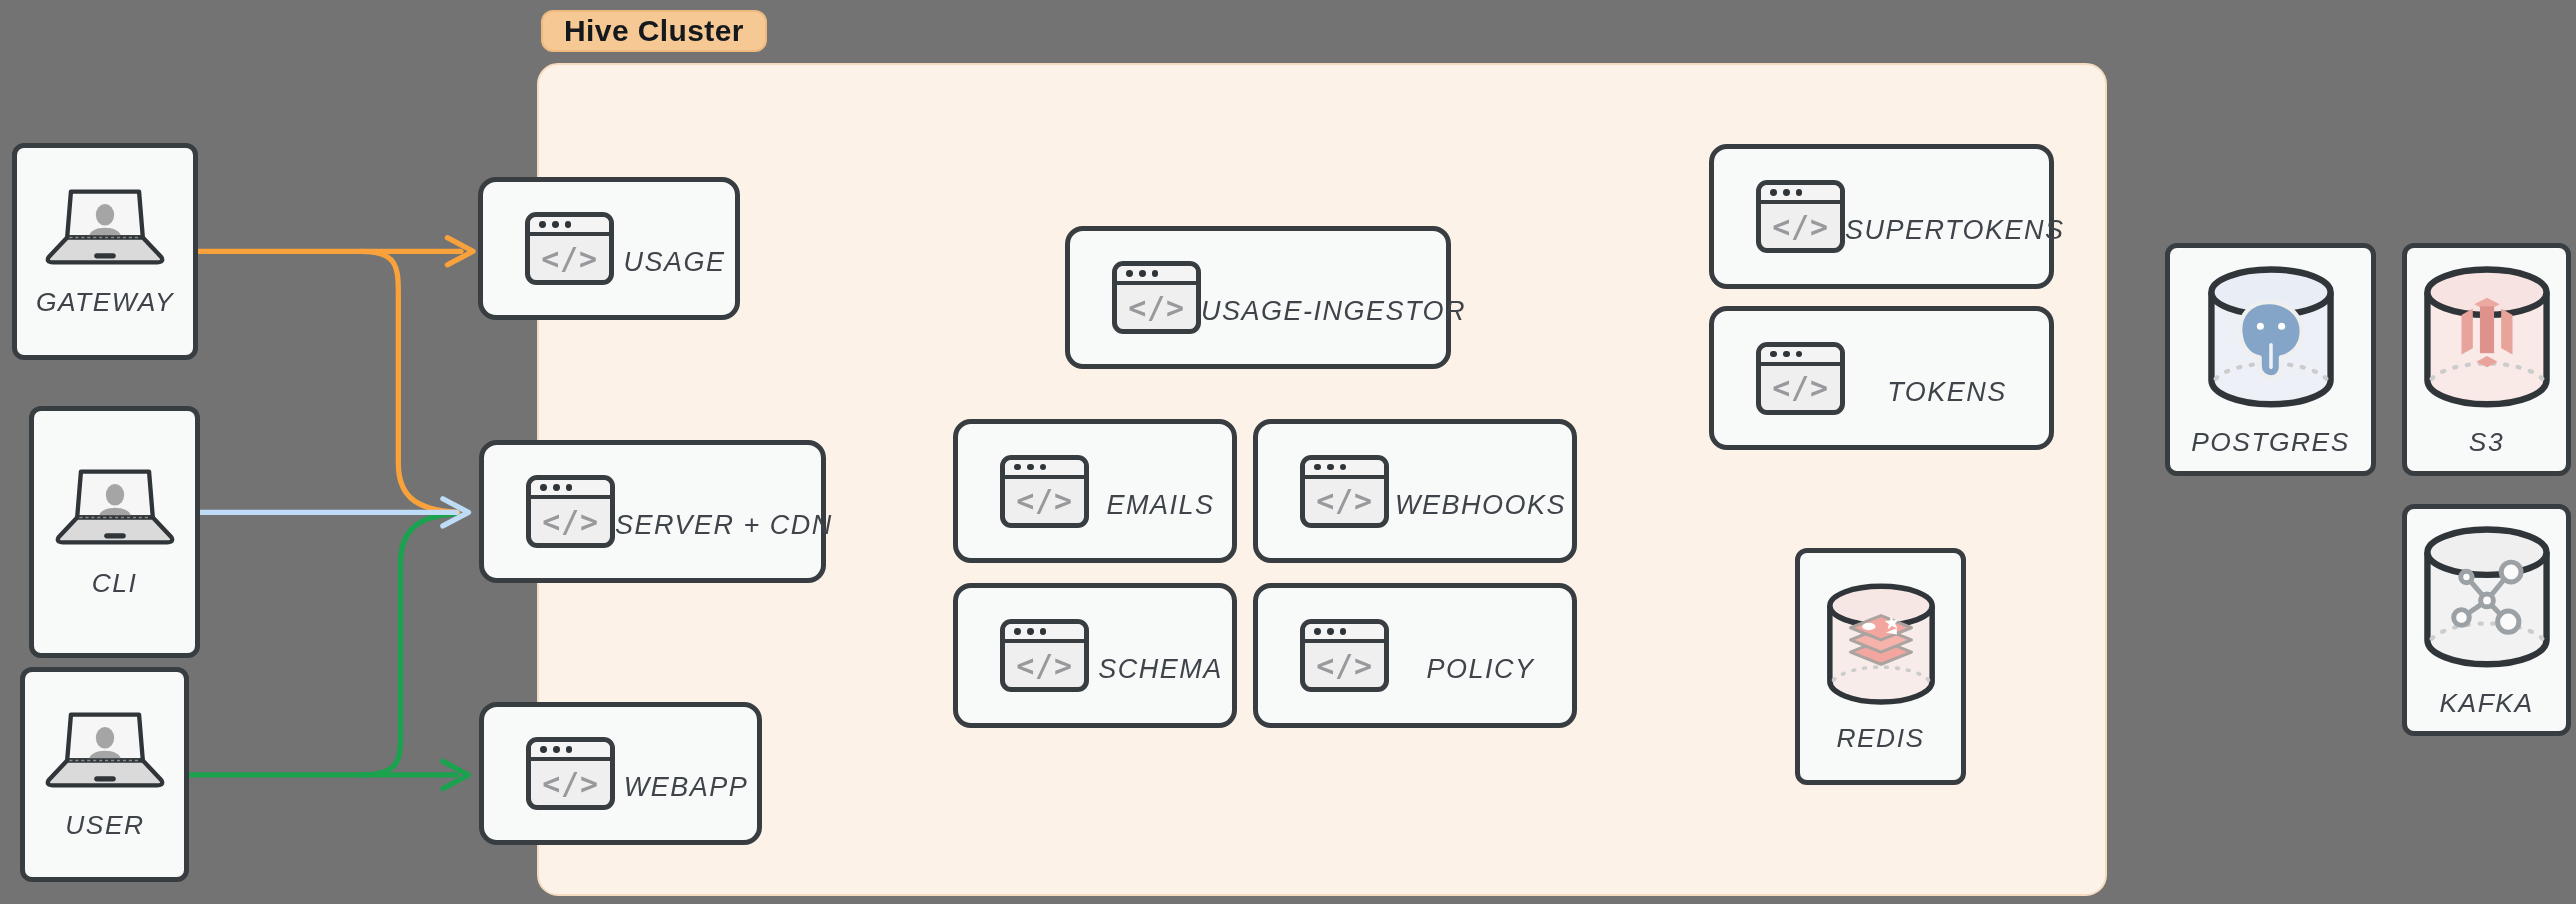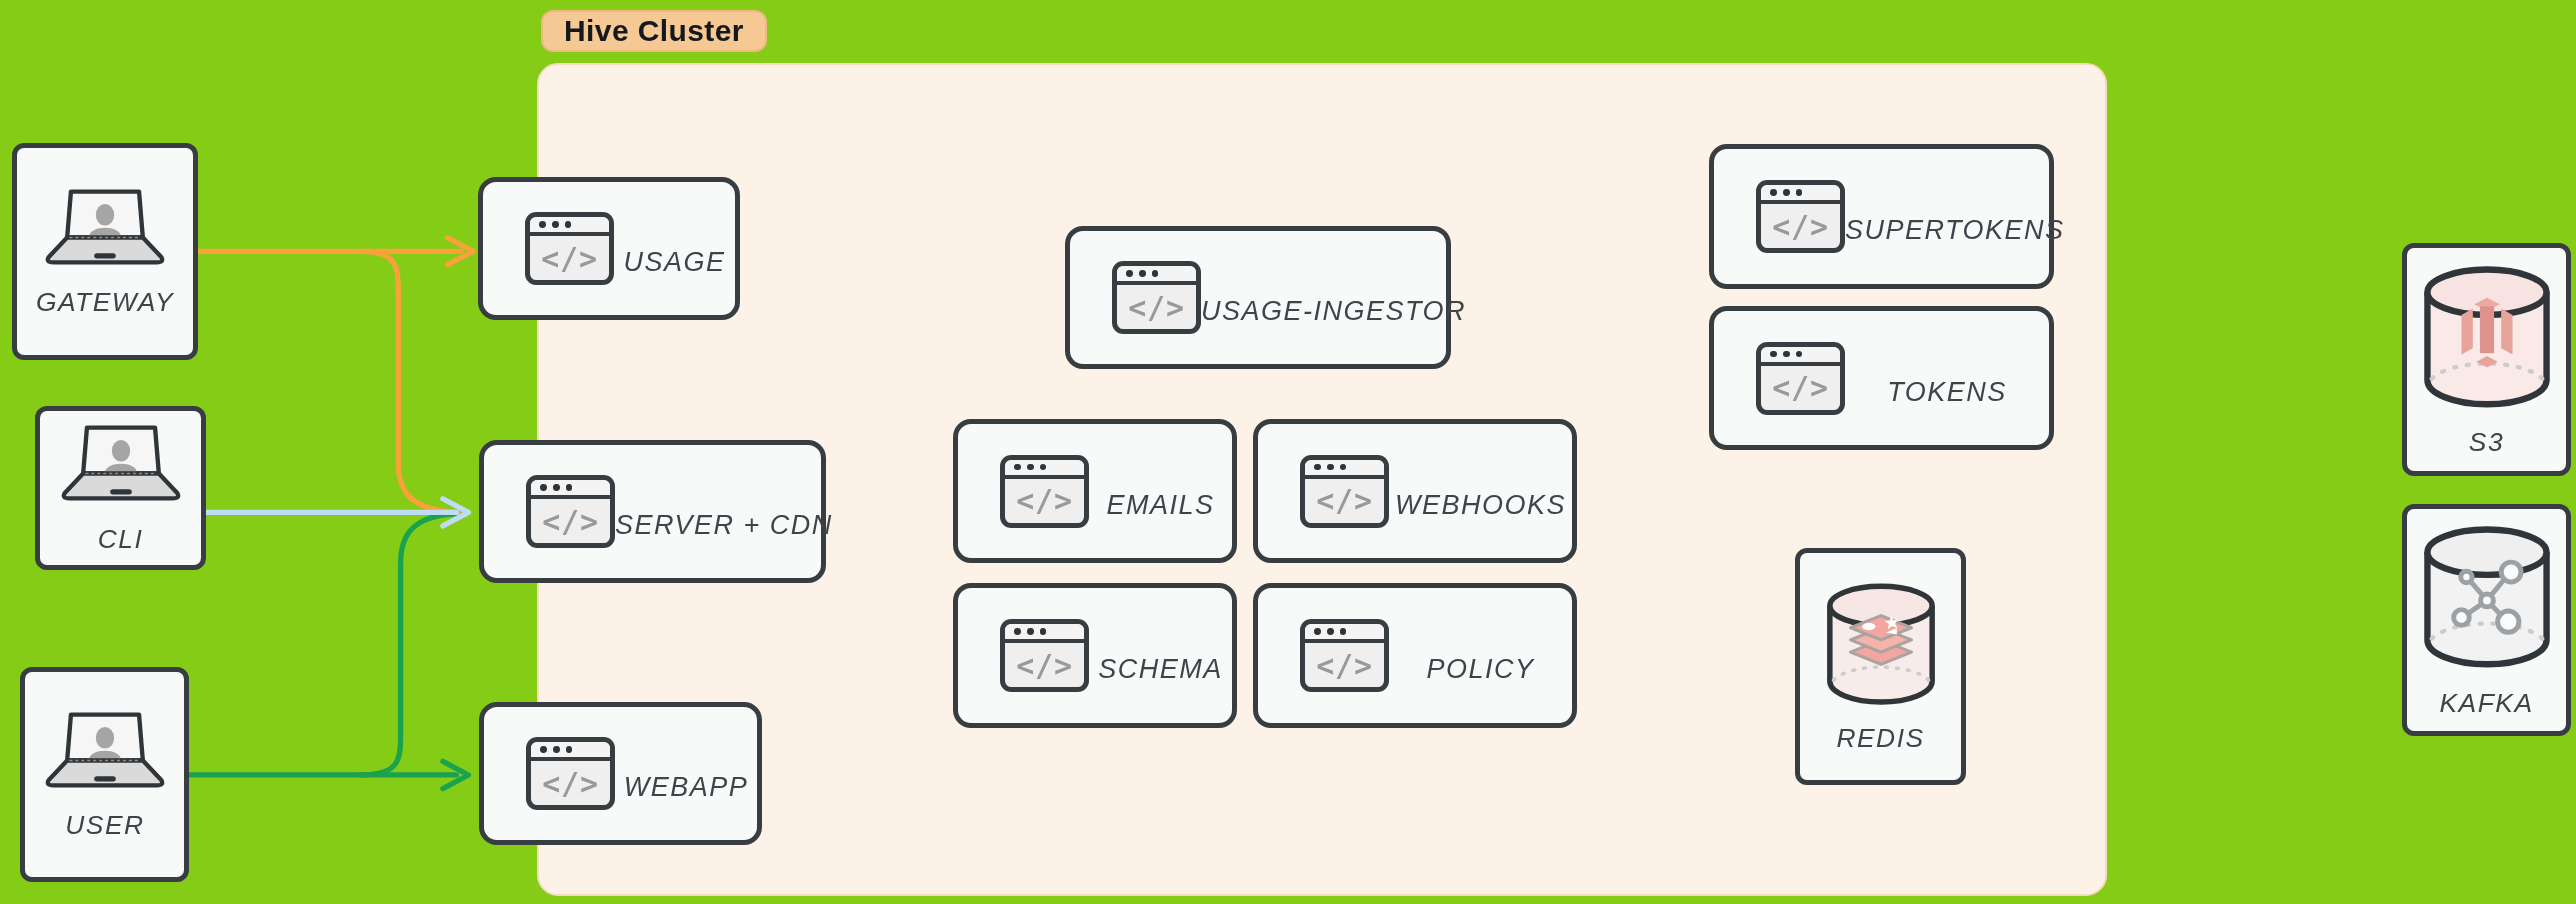--- a/index.html
+++ b/index.html
@@ -1,18 +1,18 @@
 <!DOCTYPE html>
 <html style="font-size:12px"><head>
 <meta charset="utf-8">
 <style>
   * { box-sizing: border-box; margin: 0; padding: 0; }
   html,body { background:#000; }
   body { font-family: "Liberation Sans", sans-serif; }
-  #canvas { position:relative; width:2576px; height:904px; background:#84cc16; overflow:hidden; }
+  #canvas { position:relative; width:2576px; height:904px; background:#737373; overflow:hidden; }
 
   
   .cluster { position:absolute; left:537px; top:63px; width:1570px; height:833px;
              background:#fdf2e8; border:2.3px solid #f5dcc1; border-radius:21px; }
   .badge { position:absolute; left:541px; top:9.8px; height:42px; padding:0 21px;
            background:#f6c894; border:2.3px solid #eeb97e; border-radius:12px;
            font-size:30px; font-weight:600; color:#15191d; line-height:38px;
            letter-spacing:0.4px; z-index:5; }
 
   
@@ -104,21 +104,21 @@
 
   <div class="cluster"></div>
   <div class="badge">Hive Cluster</div>
 
   <div class="node card" style="left:12px;top:143px;width:186px;height:217px">
     <svg class="laptop" viewBox="0 0 172 122" width="130" height="92">
         <use href="#sym-laptop"></use>
       </svg>
     <div class="lbl">GATEWAY</div>
   </div>
-  <div class="node card" style="left:35px;top:406px;width:171px;height:164px">
+  <div class="node card" style="left:29px;top:406px;width:171px;height:252px">
     <svg class="laptop" viewBox="0 0 172 122" width="130" height="92">
         <use href="#sym-laptop"></use>
       </svg>
     <div class="lbl">CLI</div>
   </div>
   <div class="node card" style="left:20.4px;top:667px;width:169px;height:215px">
     <svg class="laptop" viewBox="0 0 172 122" width="130" height="92">
         <use href="#sym-laptop"></use>
       </svg>
     <div class="lbl">USER</div>
@@ -252,20 +252,32 @@
         <path d="M100,80 L150,100 L100,120 L50,100 Z" fill="#f6b3ac"></path>
         <path d="M100,60 L150,80 L100,100 L50,80 Z" fill="#f3a69f"></path>
       </g>
       <ellipse cx="80" cy="78" rx="11" ry="6" fill="#fff"></ellipse>
       <path d="M108,88 L126,81 L126,91 Z" fill="#fff"></path>
       <path d="M116,60 L120,68 L129,66 L123,73 L127,81 L118,77 L111,83 L113,74 L106,69 L115,68 Z" fill="#fff"></path>
     </svg>
     <div class="lbl">REDIS</div>
   </div>
 
+  <div class="node card" style="left:2165px;top:243px;width:211px;height:233px">
+    <svg class="cyl" viewBox="0 0 200 220" style="--tint:#edf0f7;--tint2:#e9edf5">
+      <use href="#sym-cyl"></use>
+      <g>
+        <path d="M100,58 C70,56 54,78 57,102 C59,124 72,134 84,136 L84,148 C84,158 92,164 100,164 C108,164 114,158 114,149 L114,136 C128,133 141,122 143,104 C146,80 128,60 100,58 Z" fill="#84a5c8" stroke="#efefef" stroke-width="6" stroke-linejoin="round"></path>
+        <path d="M100,118 L100,150" stroke="#eef2f7" stroke-width="5" stroke-linecap="round"></path>
+        <circle cx="85" cy="92" r="5" fill="#fff"></circle>
+        <circle cx="115" cy="92" r="5" fill="#fff"></circle>
+      </g>
+    </svg>
+    <div class="lbl">POSTGRES</div>
+  </div>
 
   <div class="node card" style="left:2402px;top:243px;width:169px;height:233px">
     <svg class="cyl" viewBox="0 0 200 220" style="--tint:#f9e9e7;--tint2:#f7e4e2">
       <use href="#sym-cyl"></use>
       <g>
         <path d="M100,52 l18,9 -18,9 -18,-9 Z" fill="#eba9a1"></path>
         <rect x="90" y="64" width="20" height="66" fill="#dd938c"></rect>
         <path d="M64,76 l16,-9 v56 l-16,9 Z" fill="#e8a39b"></path>
         <path d="M136,76 l-16,-9 v56 l16,9 Z" fill="#e8a39b"></path>
         <path d="M100,134 l15,8 -15,8 -15,-8 Z" fill="#e8a39b"></path>

